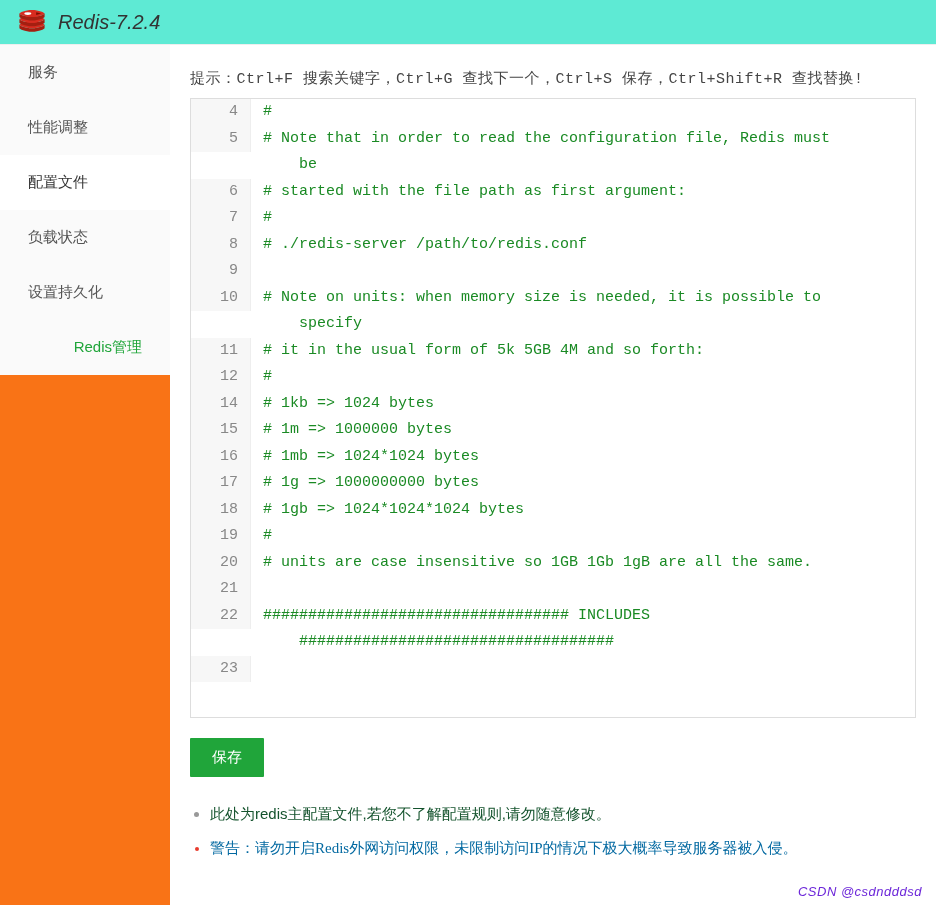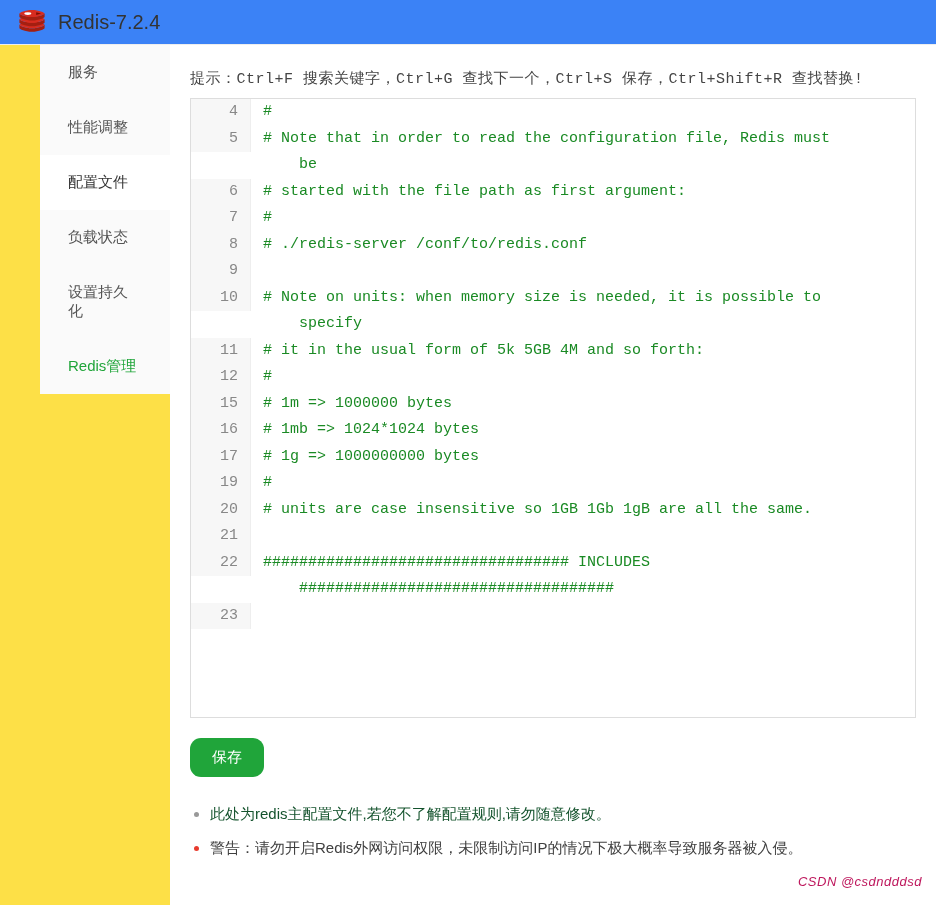--- a/index.html
+++ b/index.html
@@ -7,53 +7,54 @@
       font-family: "Helvetica Neue", Helvetica, "PingFang SC", "Microsoft YaHei", sans-serif;
       background: #fff;
       width: 936px;
       color: #333;
     }
     .header {
       display: flex;
       align-items: center;
       padding: 10px 18px;
       border-bottom: 1px solid #eee;
-      background: #3b82f6;
+      background: #5eead4;
       gap: 12px;
+      font-style: italic;
     }
     .redis-icon-wrap {
       width: 28px; height: 24px; position: relative;
     }
     .redis-icon-wrap svg { width: 100%; height: 100%; }
     .header-title {
       font-size: 20px;
       color: #333;
       font-weight: 400;
     }
     .layout { display: flex; }
     .sidebar {
       width: 170px;
-      background: #fde047;
+      background: #f97316;
       min-height: 860px;
       flex-shrink: 0;
-      padding-left: 40px;
     }
     .sidebar-item {
       padding: 18px 28px;
       font-size: 15px;
       color: #555;
       cursor: pointer;
       background: #fafafa;
     }
     .sidebar-item.active {
       background: #fff;
       color: #333;
     }
     .sidebar-item.highlight {
       color: #20a53a;
+      text-align: right;
     }
     .main {
       flex: 1;
       padding: 12px 20px 24px 20px;
     }
     .tip-line {
       font-size: 15px;
       color: #444;
       margin: 12px 0 10px 0;
       letter-spacing: 0.5px;
@@ -96,42 +97,42 @@
     }
     .wrapped-line .code-gutter { color: transparent; }
     .wrapped-indent { padding-left: 48px; }
     .save-btn {
       margin-top: 20px;
       background: #20a53a;
       color: #fff;
       border: none;
       padding: 10px 22px;
       font-size: 15px;
-      border-radius: 11px;
+      border-radius: 1px;
       cursor: pointer;
     }
     .notes {
       margin-top: 20px;
       list-style: disc;
       padding-left: 20px;
     }
     .notes li {
       font-size: 15px;
       line-height: 28px;
       padding: 3px 0;
     }
     .note-normal { color: #14532d; }
     .note-normal::marker { color: #999; }
-    .note-warning { color: #404040; }
+    .note-warning { color: #0369a1; font-family: Liberation Serif, serif; }
     .note-warning::marker { color: #e83b2e; }
     .watermark {
       position: absolute;
       right: 14px;
-      bottom: 16px;
-      color: #be185d;
+      bottom: 6px;
+      color: #6d28d9;
       font-size: 13px;
       font-style: italic;
       pointer-events: none;
       letter-spacing: 0.5px;
     }
     .page-wrap { position: relative; }
     .editor-filler { height: 1000px; }
   </style>
 </head>
 <body>
@@ -184,21 +185,21 @@
           <div class="code-line">
             <div class="code-gutter">6</div>
             <div class="code-text"># started with the file path as first argument:</div>
           </div>
           <div class="code-line">
             <div class="code-gutter">7</div>
             <div class="code-text">#</div>
           </div>
           <div class="code-line">
             <div class="code-gutter">8</div>
-            <div class="code-text"># ./redis-server /conf/to/redis.conf</div>
+            <div class="code-text"># ./redis-server /path/to/redis.conf</div>
           </div>
           <div class="code-line">
             <div class="code-gutter">9</div>
             <div class="code-text"></div>
           </div>
           <div class="code-line">
             <div class="code-gutter">10</div>
             <div class="code-text"># Note on units: when memory size is needed, it is possible to</div>
           </div>
           <div class="code-line wrapped-line">
@@ -207,30 +208,38 @@
           </div>
           <div class="code-line">
             <div class="code-gutter">11</div>
             <div class="code-text"># it in the usual form of 5k 5GB 4M and so forth:</div>
           </div>
           <div class="code-line">
             <div class="code-gutter">12</div>
             <div class="code-text">#</div>
           </div>
           <div class="code-line">
+            <div class="code-gutter">14</div>
+            <div class="code-text"># 1kb =&gt; 1024 bytes</div>
+          </div>
+          <div class="code-line">
             <div class="code-gutter">15</div>
             <div class="code-text"># 1m =&gt; 1000000 bytes</div>
           </div>
           <div class="code-line">
             <div class="code-gutter">16</div>
             <div class="code-text"># 1mb =&gt; 1024*1024 bytes</div>
           </div>
           <div class="code-line">
             <div class="code-gutter">17</div>
             <div class="code-text"># 1g =&gt; 1000000000 bytes</div>
+          </div>
+          <div class="code-line">
+            <div class="code-gutter">18</div>
+            <div class="code-text"># 1gb =&gt; 1024*1024*1024 bytes</div>
           </div>
           <div class="code-line">
             <div class="code-gutter">19</div>
             <div class="code-text">#</div>
           </div>
           <div class="code-line">
             <div class="code-gutter">20</div>
             <div class="code-text"># units are case insensitive so 1GB 1Gb 1gB are all the same.</div>
           </div>
           <div class="code-line">

